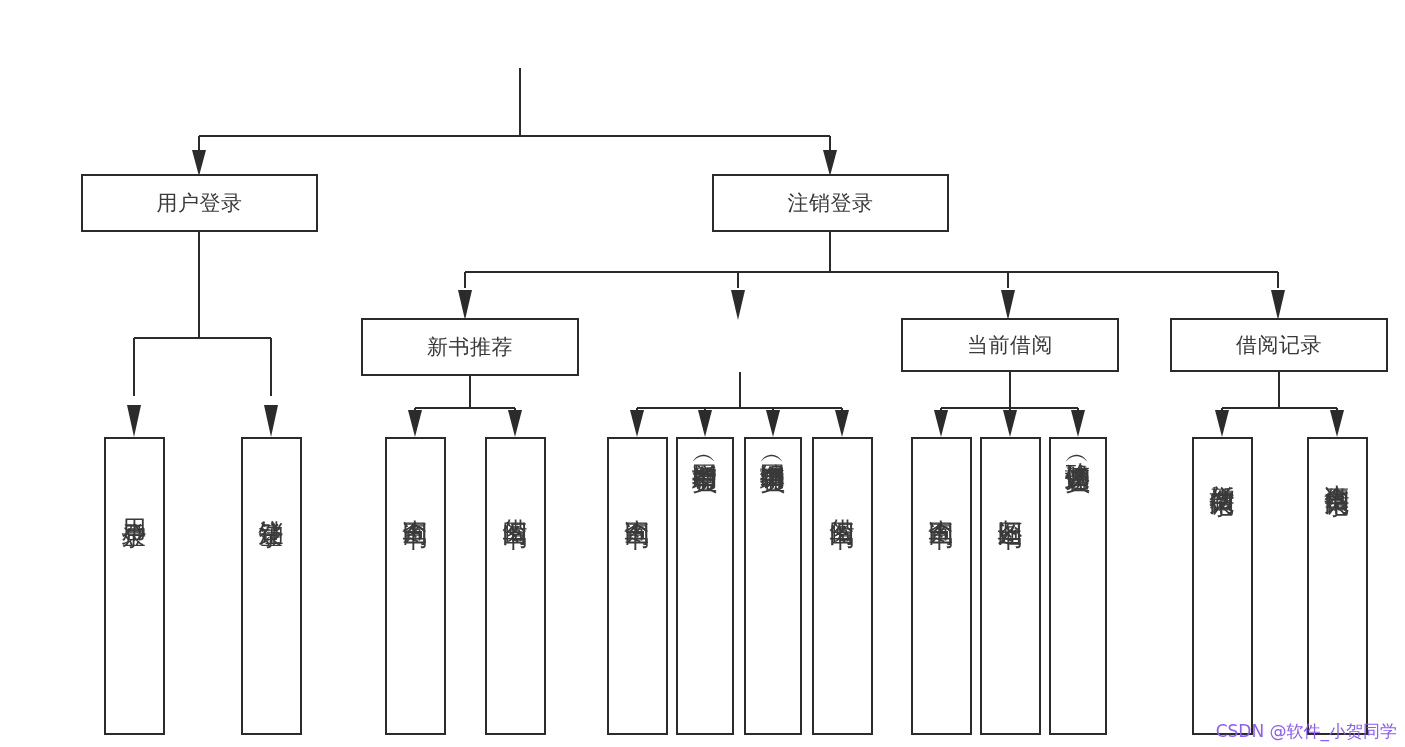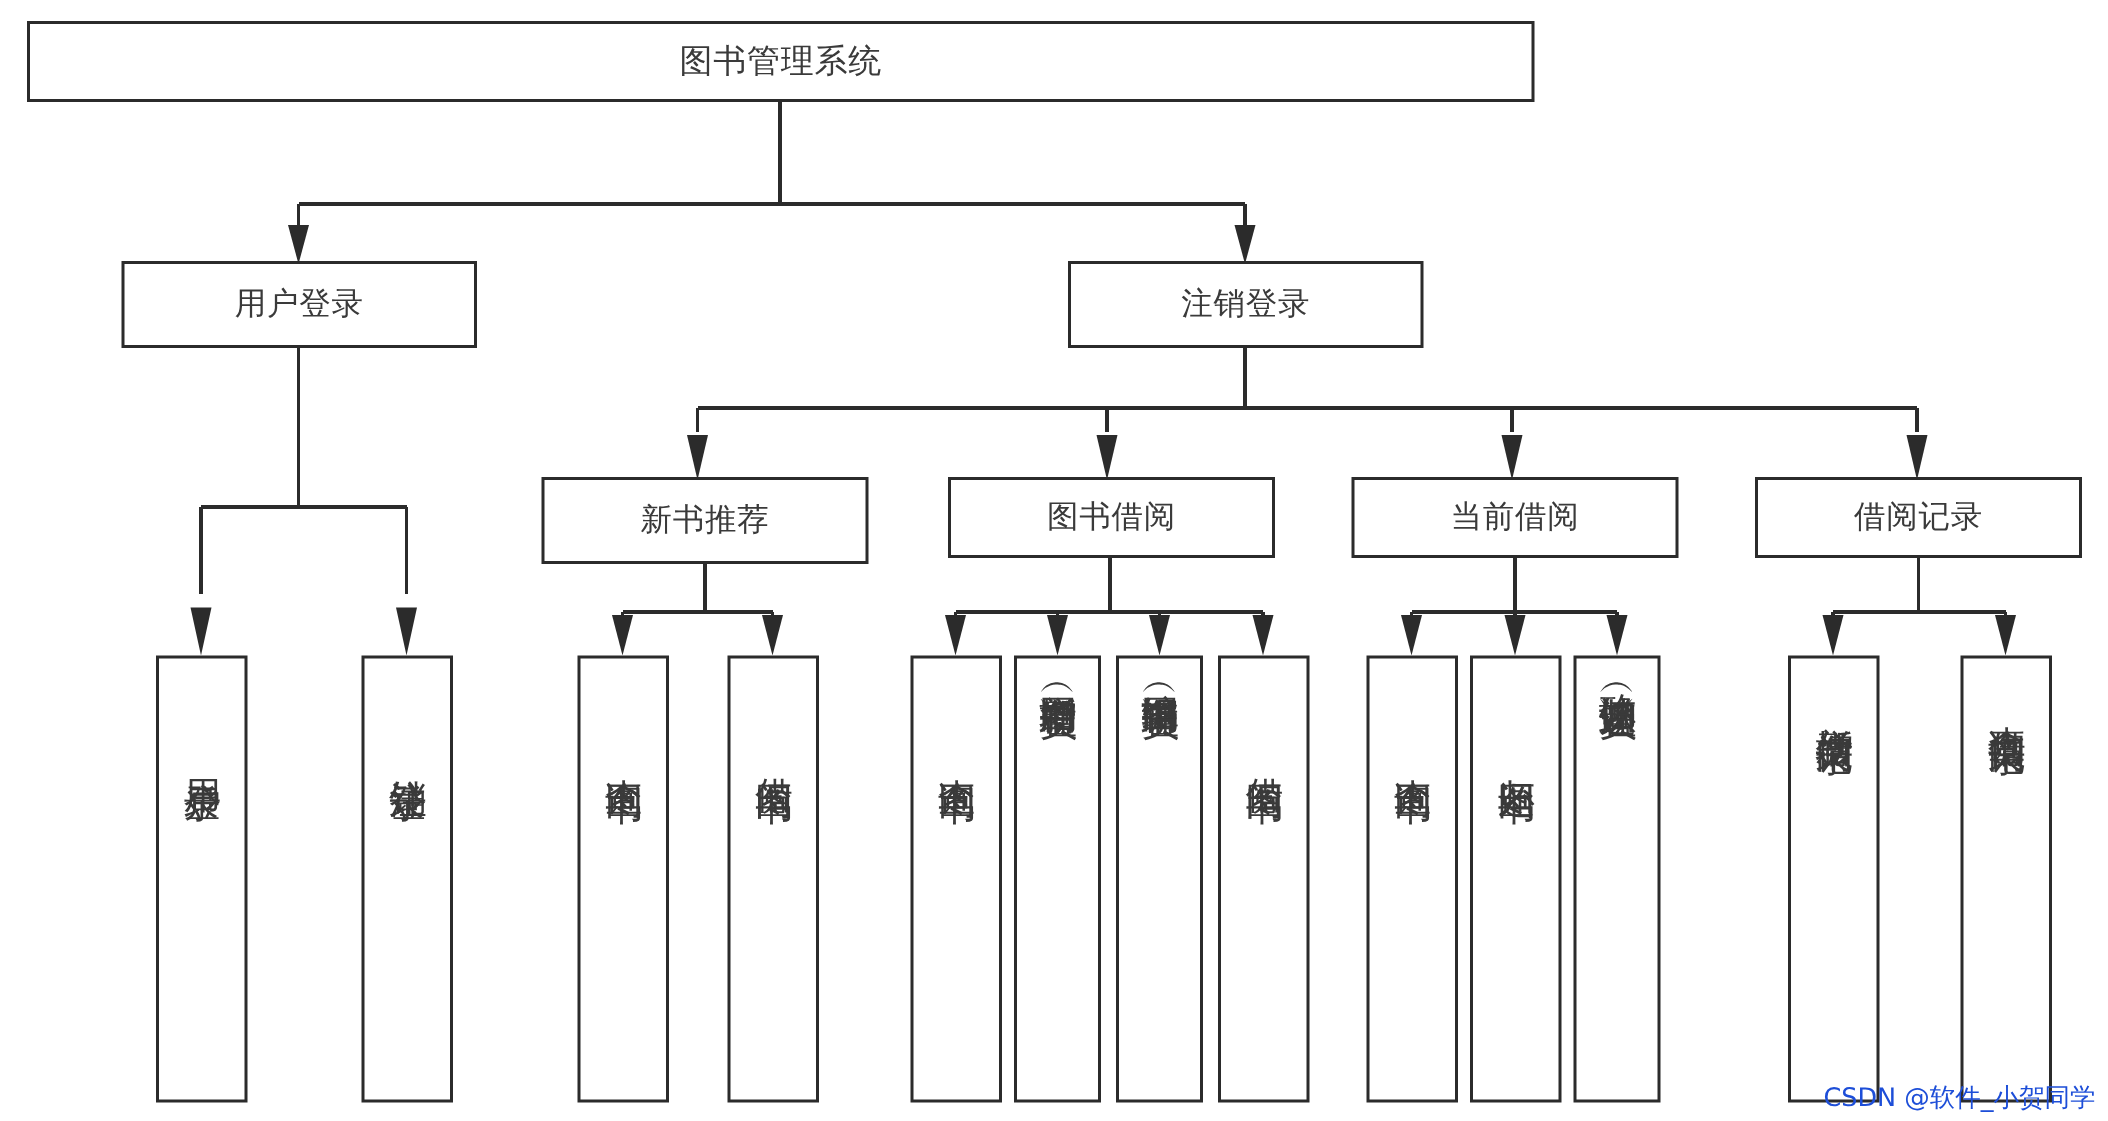--- a/index.html
+++ b/index.html
@@ -82,21 +82,21 @@
   .node.vert.tall .label {
     font-size: 25px;
     letter-spacing: 1px;
   }
   
   #watermark {
     position: absolute;
     right: 8px;
     bottom: 4px;
     font-size: 17px;
-    color: #1d4ed8;
+    color: #8b5cf6;
     z-index: 5;
     white-space: nowrap;
     font-family: "DejaVu Sans", "Liberation Sans", sans-serif;
   }
 </style>
 </head>
 <body>
 
 <div id="canvas">
 
@@ -155,39 +155,33 @@
     <polygon class="arrowhead" points="1078,437 1071,410 1085,410"></polygon>
 
     <line x1="1279" y1="372" x2="1279" y2="408"></line>
     <line x1="1222" y1="408" x2="1337" y2="408"></line>
     <line x1="1222" y1="408" x2="1222" y2="414"></line>
     <polygon class="arrowhead" points="1222,437 1215,410 1229,410"></polygon>
     <line x1="1337" y1="408" x2="1337" y2="414"></line>
     <polygon class="arrowhead" points="1337,437 1330,410 1344,410"></polygon>
   </svg>
 
-  <div class="node horiz root" style="left:18px; top:14px; width:1005px; height:54px;">
-    <span class="label">图书管理系统</span>
-  </div>
 
   <div class="node horiz" style="left:81px; top:174px; width:237px; height:58px;">
     <span class="label">用户登录</span>
   </div>
 
   <div class="node horiz" style="left:712px; top:174px; width:237px; height:58px;">
     <span class="label">注销登录</span>
   </div>
 
   <div class="node horiz" style="left:361px; top:318px; width:218px; height:58px;">
     <span class="label">新书推荐</span>
   </div>
 
-  <div class="node horiz" style="left:632px; top:318px; width:218px; height:54px;">
-    <span class="label">图书借阅</span>
-  </div>
 
   <div class="node horiz" style="left:1170px; top:318px; width:218px; height:54px;">
     <span class="label">借阅记录</span>
   </div>
 
   <div class="node horiz" style="left:901px; top:318px; width:218px; height:54px;">
     <span class="label">当前借阅</span>
   </div>
 
   <div class="node vert" style="left:104px; top:437px; width:61px; height:298px; padding-top:60px;">

